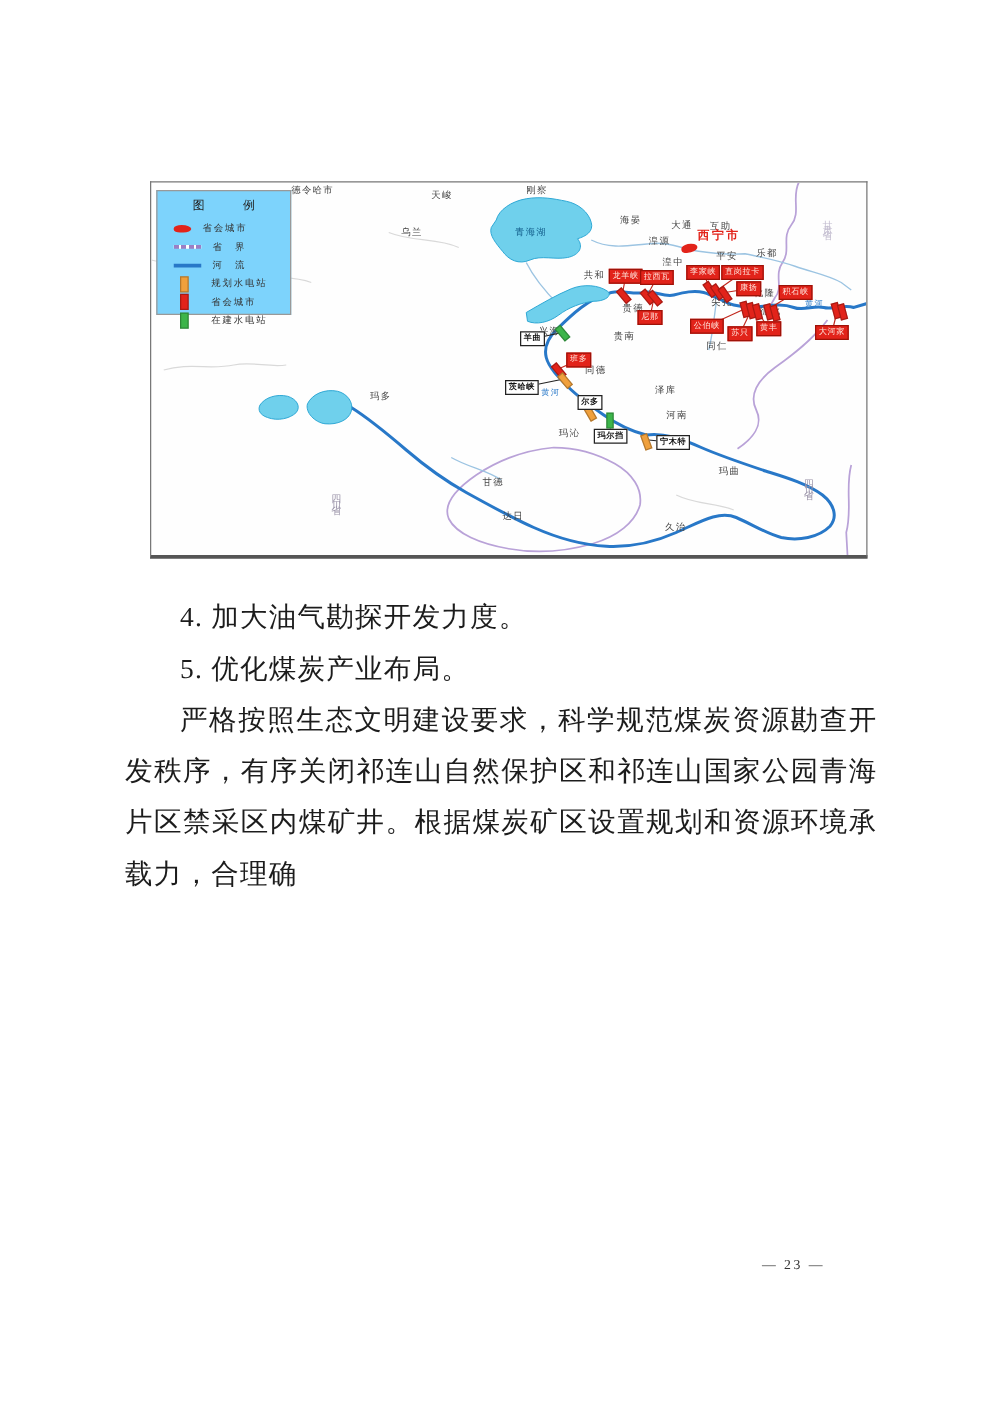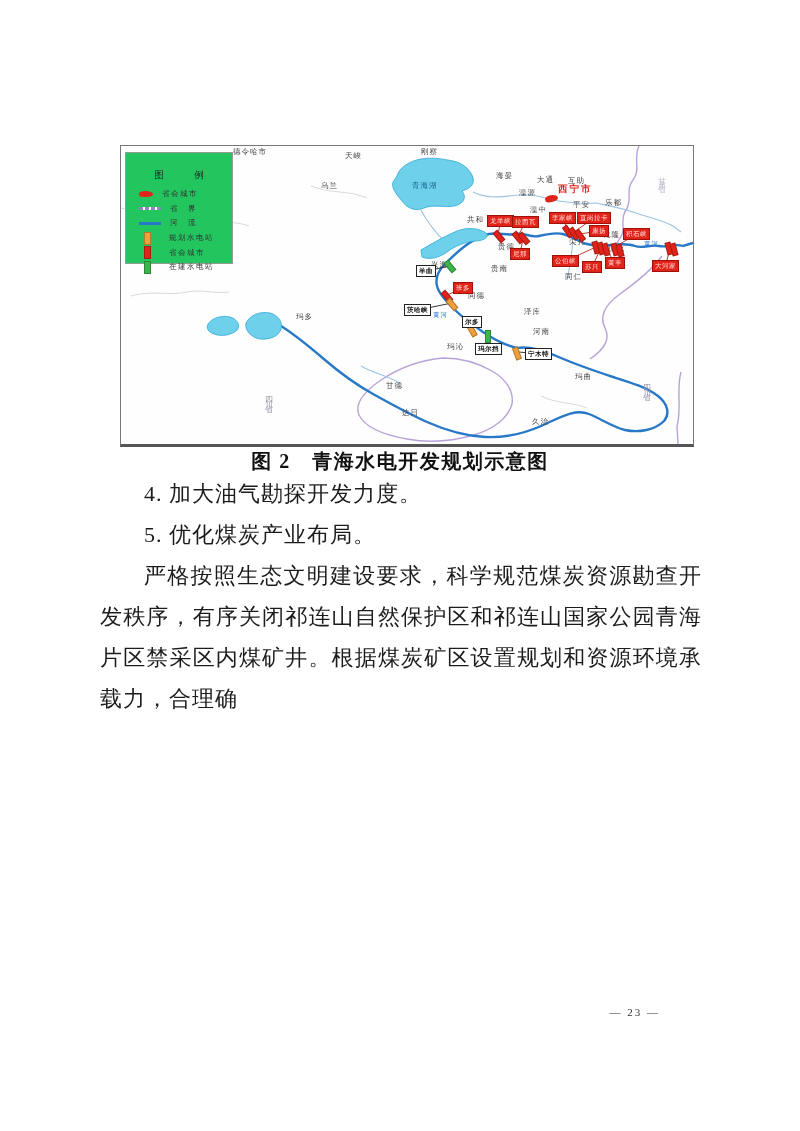--- a/index.html
+++ b/index.html
@@ -31,22 +31,22 @@
   .place-label.faint{color:#c2bccf;}
 
   .st-label{position:absolute;font-size:6.5px;line-height:1;padding:1.5px 2px;white-space:nowrap;
             z-index:3;font-family:"Liberation Sans",sans-serif;letter-spacing:.5px;}
   .st-label.red{background:var(--built);color:#ffe2da;border:1px solid #9e1208;}
   .st-label.black{background:#fff;color:#111;border:1px solid #222;font-weight:bold;}
   .marker{position:absolute;width:4px;height:11px;z-index:2;border:1px solid rgba(0,0,0,.25);}
   .city-blob{position:absolute;left:424px;top:49px;width:13px;height:7px;background:var(--built);
              border-radius:50% 60% 50% 40%;transform:rotate(-12deg);z-index:2;}
 
-  .legend{position:absolute;left:4px;top:6px;width:108px;height:112px;background:#22c55e;
-          border:1px solid #999;z-index:5;box-sizing:border-box;padding-top:16px;}
+  .legend{position:absolute;left:4px;top:6px;width:108px;height:100px;background:#7dd3fc;
+          border:1px solid #999;z-index:5;box-sizing:border-box;padding-top:5px;}
   .legend-title{text-align:center;font-size:9.5px;color:#222;letter-spacing:14px;padding-left:14px;
                 margin-bottom:5px;font-family:"Liberation Sans",sans-serif;}
   .leg-row{display:flex;align-items:center;gap:9px;padding-left:13px;height:14.6px;}
   .leg-sym{flex:0 0 auto;display:inline-block;}
   .sym-blob{width:14px;height:6px;border-radius:50% 60% 50% 40%;}
   .sym-line{width:22px;height:3px;}
   .sym-bar{width:5px;height:11px;margin-left:5px;margin-right:9px;border:1px solid rgba(0,0,0,.25);}
   .leg-label{font-size:7.5px;color:#333;letter-spacing:1.5px;font-family:Liberation Sans, sans-serif;}
 
   
@@ -202,21 +202,20 @@
             </div>
             <div class="leg-row">
               <span class="leg-sym sym-bar" style="background: rgb(60, 181, 74);"></span>
               <span class="leg-label">在建水电站</span>
             </div>
           </div>
       </div>
     </div>
   </div>
 
-  <div class="caption">图 2　青海水电开发规划示意图</div>
 
   <div class="doc-text">
     <p>4. 加大油气勘探开发力度。</p>
     <p>5. 优化煤炭产业布局。</p>
     <p>严格按照生态文明建设要求，科学规范煤炭资源勘查开发秩序，有序关闭祁连山自然保护区和祁连山国家公园青海片区禁采区内煤矿井。根据煤炭矿区设置规划和资源环境承载力，合理确</p>
   </div>
 
   <div class="footer">— 23 —</div>
 </div>
 

